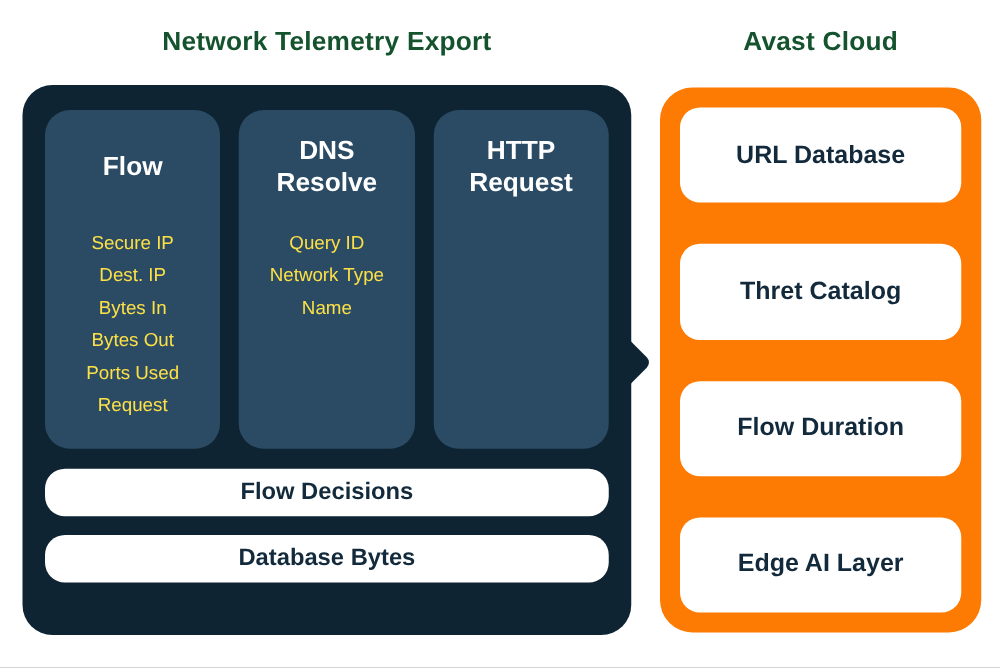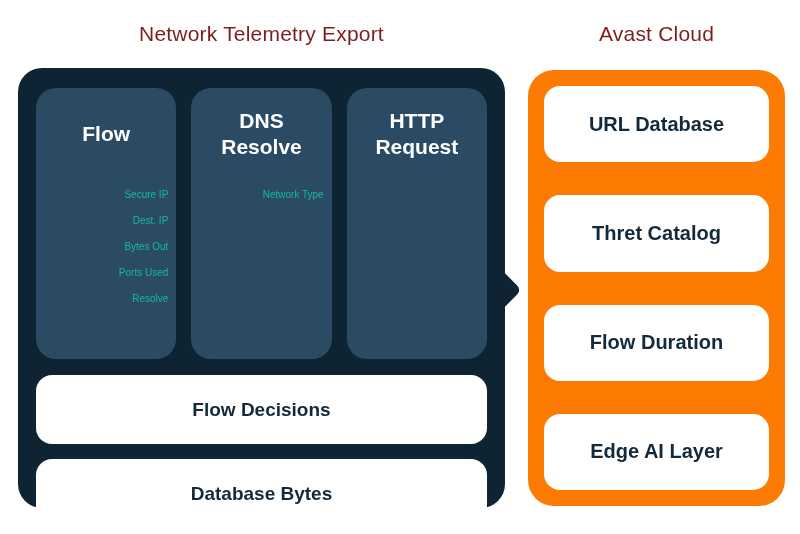--- a/index.html
+++ b/index.html
@@ -9,22 +9,22 @@
     height: 534px;
     background: #ffffff;
     overflow: hidden;
     font-family: "Liberation Sans", "DejaVu Sans", sans-serif;
   }
   .panel-title {
     position: absolute;
     top: 22px;
     text-align: center;
     font-size: 21px;
-    font-weight: normal;
-    color: #7f1d1d;
+    font-weight: bold;
+    color: #14532d;
     letter-spacing: 0.2px;
   }
   .panel-title.left  { left: 18px;  width: 487px; }
   .panel-title.right { left: 528px; width: 257px; text-align: center; }
 
   
   .pointer {
     position: absolute;
     left: 483px;
     top: 274px;
@@ -66,28 +66,28 @@
     text-align: center;
     color: #ffffff;
     font-size: 21px;
     font-weight: bold;
     line-height: 1.25;
   }
   .col-items {
     list-style: none;
     margin: 16px 0 0 0;
     padding: 0;
-    text-align: right;
-    color: #14b8a6;
-    font-size: 10px;
+    text-align: center;
+    color: #fde047;
+    font-size: 15px;
   }
   .col-items li { line-height: 26px; }
 
   .bar {
-    height: 69px;
+    height: 38px;
     background: #ffffff;
     border-radius: 16px;
     display: flex;
     align-items: center;
     justify-content: center;
     font-size: 19px;
     font-weight: bold;
     color: #122a3b;
   }
   .bar.first  { margin-top: 16px; }
@@ -131,30 +131,33 @@
   <div class="pointer"></div>
 
   <div class="panel-left">
     <div class="columns">
 
       <div class="col">
         <div class="col-title">Flow</div>
         <ul class="col-items">
           <li>Secure IP</li>
           <li>Dest. IP</li>
+          <li>Bytes In</li>
           <li>Bytes Out</li>
           <li>Ports Used</li>
-          <li>Resolve</li>
+          <li>Request</li>
         </ul>
       </div>
 
       <div class="col">
         <div class="col-title">DNS Resolve</div>
         <ul class="col-items">
+          <li>Query ID</li>
           <li>Network Type</li>
+          <li>Name</li>
         </ul>
       </div>
 
       <div class="col">
         <div class="col-title">HTTP Request</div>
       </div>
 
     </div>
 
     <div class="bar first">Flow Decisions</div>

